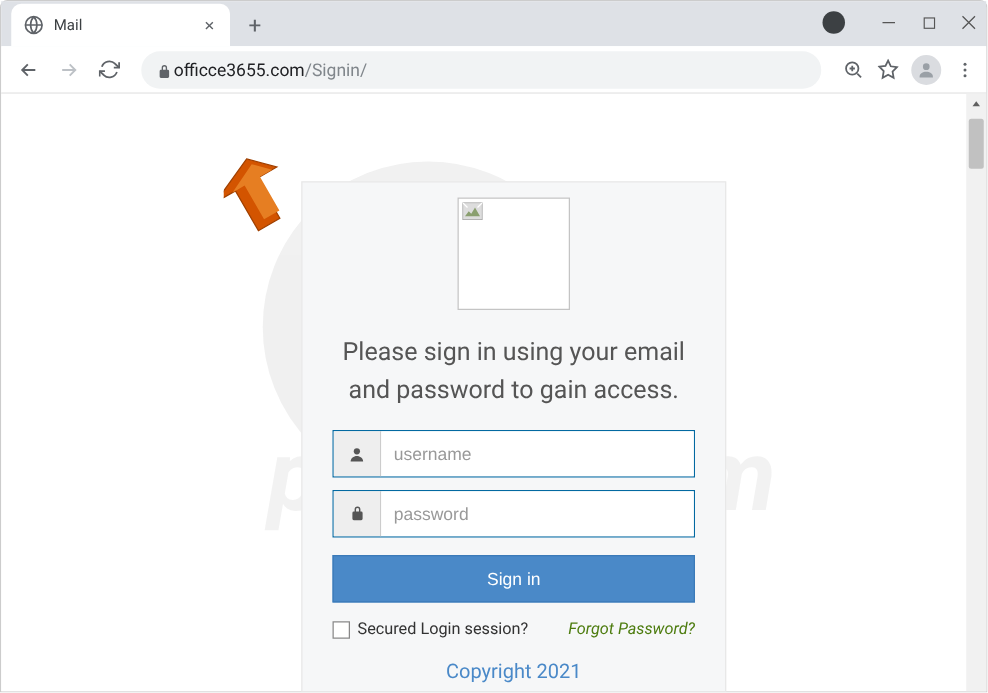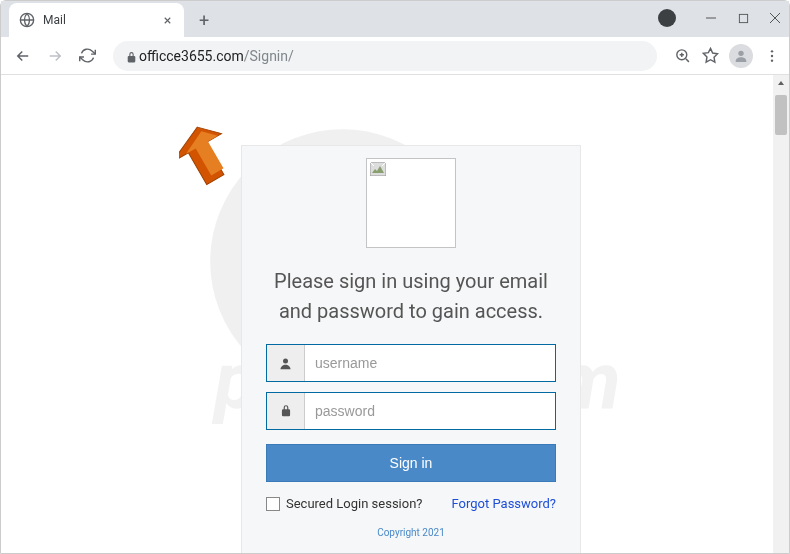--- a/index.html
+++ b/index.html
@@ -48,23 +48,23 @@
     .input-group { display: flex; margin-bottom: 10px; border: 1px solid #0369a1; background: #fff; height: 38px; }
     .input-addon { width: 38px; background: #eee; border-right: 1px solid #ccc; display: flex; align-items: center; justify-content: center; color: #555; }
     .text-input { flex: 1; border: none; padding: 0 10px; font-size: 14px; background: #fff; outline: none; color: #555; }
     .text-input::placeholder { color: #999; }
     
     .signin-btn { width: 100%; height: 38px; background: #4a89c8; color: #fff; border: 1px solid #3b7ab8; font-size: 14px; cursor: pointer; margin-top: 4px; margin-bottom: 14px; }
     
     .bottom-row { display: flex; justify-content: space-between; align-items: center; font-size: 13px; }
     .checkbox-wrap { display: flex; align-items: center; gap: 6px; color: #333; text-align: right; }
     .checkbox-box { width: 14px; height: 14px; border: 1px solid #888; background: #fff; }
-    .forgot-link { color: #1d4ed8; cursor: pointer; }
-    
-    .copyright { text-align: center; font-size: 10px; color: #4a89c8; margin-top: 16px; }
+    .forgot-link { color: #4d7c0f; cursor: pointer; font-style: italic; }
+    
+    .copyright { text-align: center; font-size: 16px; color: #4a89c8; margin-top: 16px; }
     
     
     .arrow-annotation { position: absolute; left: 178px; top: 50px; width: 60px; height: 70px; pointer-events: none; }
     
     
     .watermark { position: absolute; top: 50%; left: 50%; transform: translate(-50%, -50%); pointer-events: none; opacity: 0.12; }
     .watermark-text { position: absolute; top: 64%; left: 53%; transform: translate(-50%, -50%) rotate(0deg); font-size: 80px; font-style: italic; font-weight: bold; color: #aaa; opacity: 0.15; letter-spacing: 2px; pointer-events: none; white-space: nowrap; }
   </style>
 </head>
 <body>

